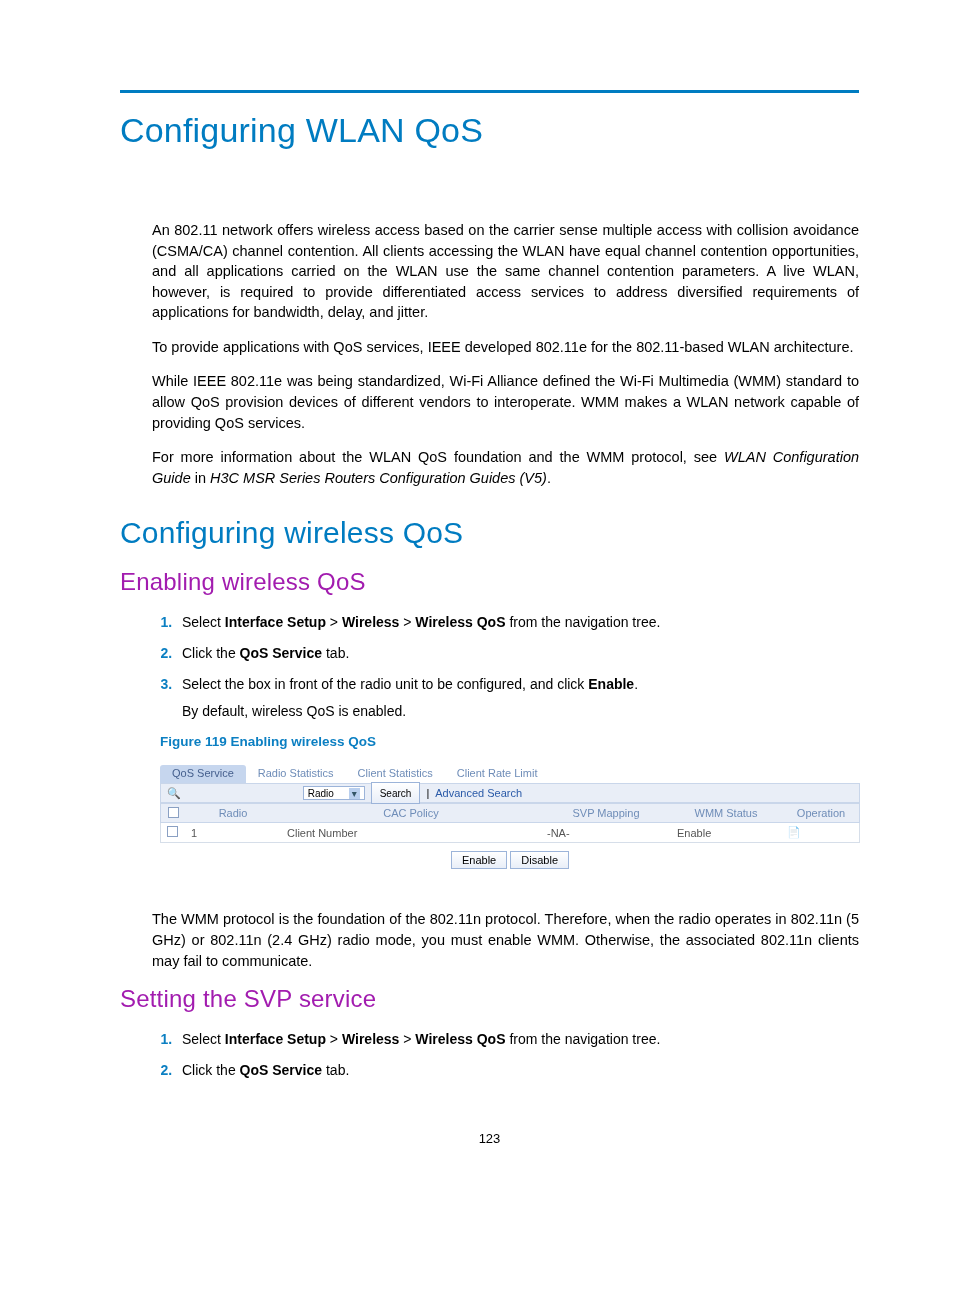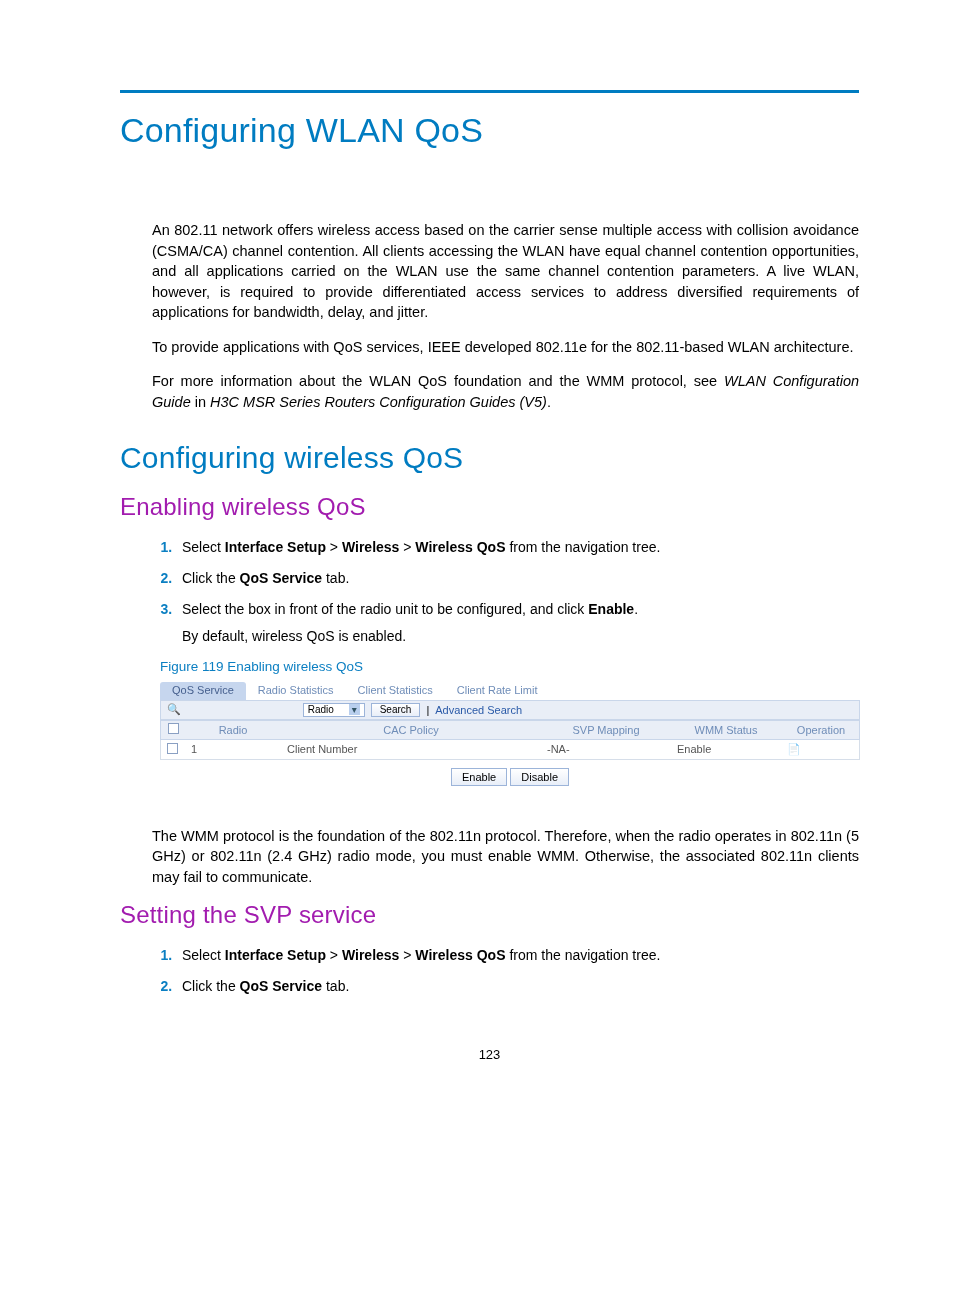--- a/index.html
+++ b/index.html
@@ -58,23 +58,23 @@
   }
   ol.steps li::marker {
     color: #0b7fc2;
     font-weight: 700;
   }
   .step-body { margin-top: 6px; }
   .bold { font-weight: 700; }
   .italic { font-style: italic; }
   .fig-caption {
     color: #0b7fc2;
-    font-weight: 400;
+    font-weight: 700;
     font-size: 13.5px;
-    margin: 12px 0 8px 40px;
+    margin: 12px 0 16px 40px;
   }
 
   
   .shot {
     margin-left: 40px;
     width: 700px;
     font-family: Tahoma, Arial, sans-serif;
     font-size: 11px;
   }
   .tabs {
@@ -104,21 +104,21 @@
   }
   .mag { color: #8aa0c3; }
   .sel {
     display:inline-flex; align-items:center;
     border:1px solid #9cb4d9; background:#fff; height:14px; font-size:10px;
     padding:0 4px; min-width:62px;
   }
   .sel .arrow { background:#b9cfee; color:#356; margin-left:auto; padding:0 3px; }
   .btn {
     border:1px solid #9cb4d9; background:linear-gradient(#fff,#e8eef8);
-    padding:4px 8px; font-size:10px; height:14px; display:inline-flex; align-items:center;
+    padding:4px 8px; font-size:10px; height:22px; display:inline-flex; align-items:center;
     cursor:pointer;
   }
   .adv { color:#2a5aa8; cursor:pointer; }
 
   .grid-head {
     display:grid;
     grid-template-columns: 24px 96px 260px 130px 110px 80px;
     align-items:center;
     background:#e9eef7;
     border:1px solid #c9d6ea;
@@ -145,20 +145,21 @@
 </head>
 <body>
 
 <div class="page">
   <div class="top-rule"></div>
   <h1 class="title">Configuring WLAN QoS</h1>
 
   <div class="body-col">
     <p class="body">An 802.11 network offers wireless access based on the carrier sense multiple access with collision avoidance (CSMA/CA) channel contention. All clients accessing the WLAN have equal channel contention opportunities, and all applications carried on the WLAN use the same channel contention parameters. A live WLAN, however, is required to provide differentiated access services to address diversified requirements of applications for bandwidth, delay, and jitter.</p>
     <p class="body">To provide applications with QoS services, IEEE developed 802.11e for the 802.11-based WLAN architecture.</p>
+    <p class="body">While IEEE 802.11e was being standardized, Wi-Fi Alliance defined the Wi-Fi Multimedia (WMM) standard to allow QoS provision devices of different vendors to interoperate. WMM makes a WLAN network capable of providing QoS services.</p>
     <p class="body">
       <span>For more information about the WLAN QoS foundation and the WMM protocol, see </span><span class="italic">WLAN Configuration Guide</span><span> in </span><span class="italic">H3C MSR Series Routers Configuration Guides (V5)</span><span>.</span>
     </p>
   </div>
 
   <h2 class="section">Configuring wireless QoS</h2>
 
   <h3 class="subsection">Enabling wireless QoS</h3>
 
   <ol class="steps">

